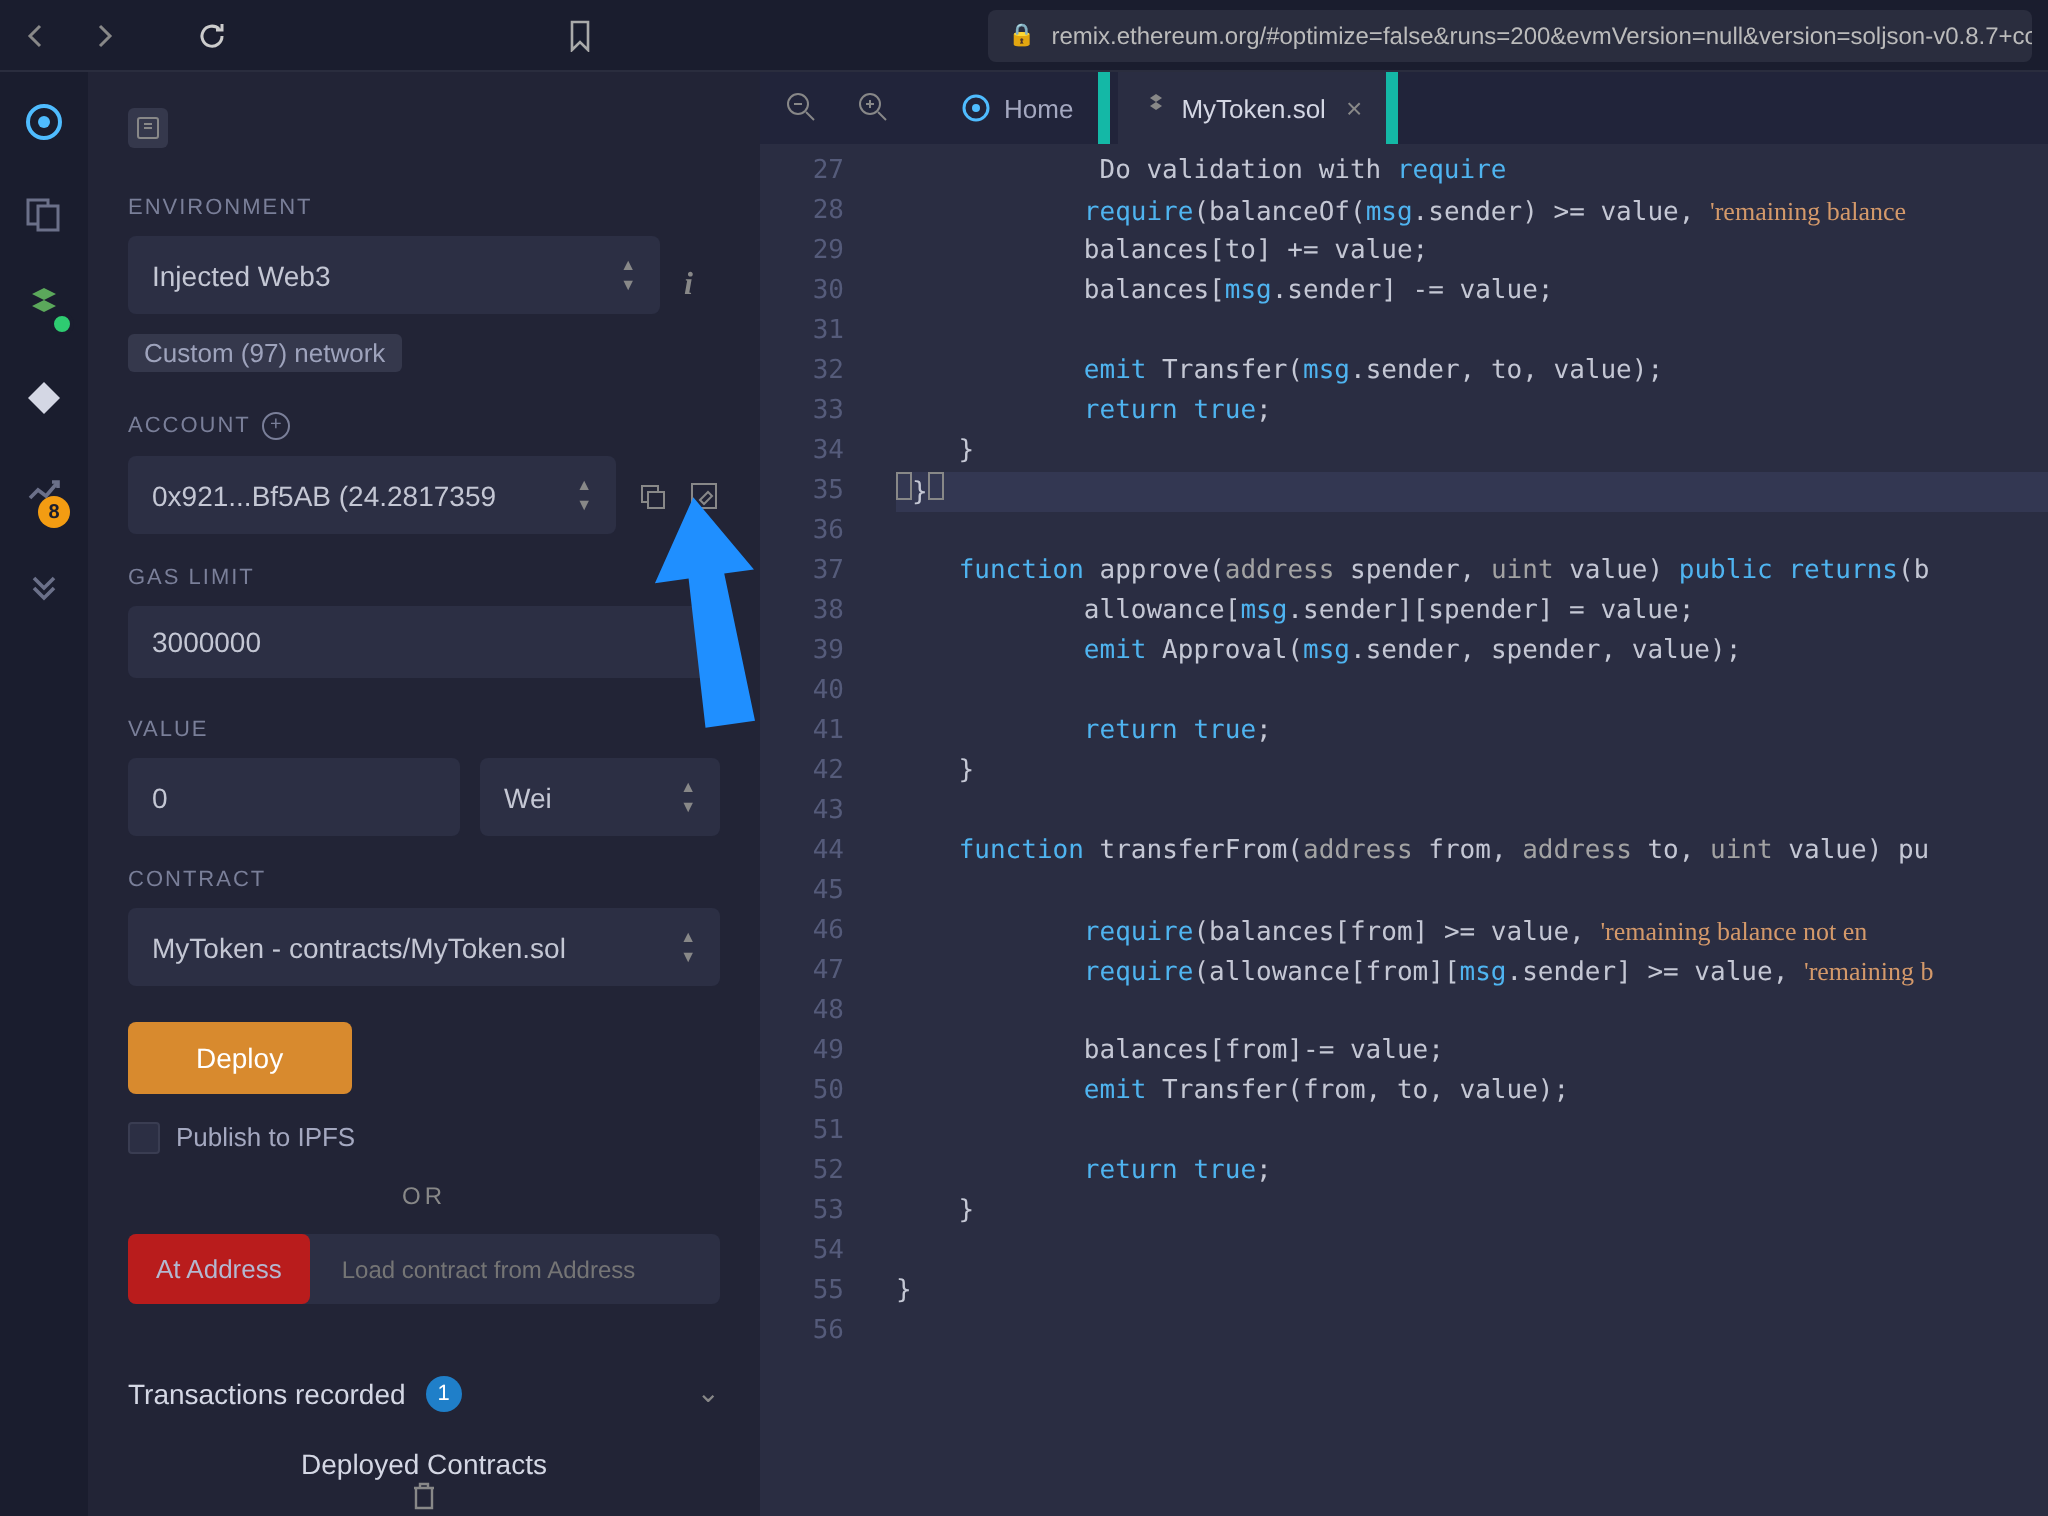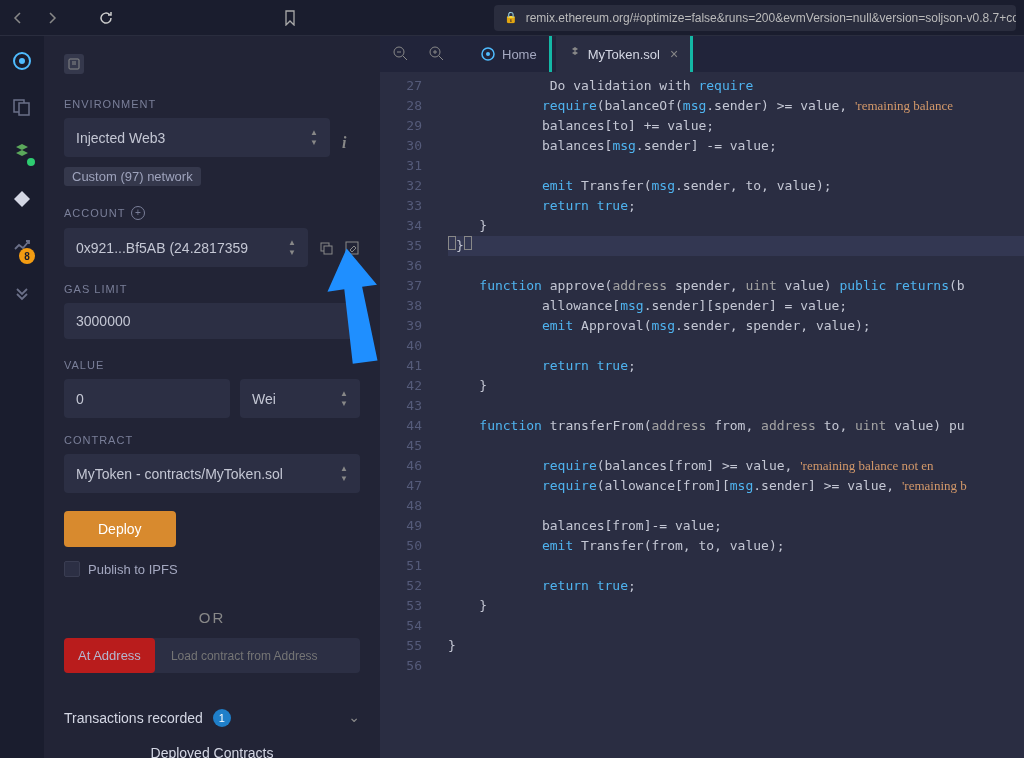--- a/index.html
+++ b/index.html
@@ -71,38 +71,38 @@
 .info-i { width:18px; height:18px; color:#888; font-size:16px; font-weight:bold; font-style:italic; font-family:serif;}
 .net-badge { display:inline-block; background:#35384c; color:#9ea3bc; font-size:13px; padding:2px 8px; border-radius:3px; margin-bottom:16px;}
 .acct-row { display:flex; align-items:center; gap:10px; margin-bottom:16px;}
 .acct-row .select-ctrl { flex:1; margin-bottom:0;}
 .icon-small { width:16px; height:16px; color:#888; cursor:pointer;}
 .input-ctrl { background:#2c2f44; border:none; color:#c4c7d4; padding:10px 12px; border-radius:4px; font-size:14px; width:100%; margin-bottom:16px;}
 .value-row { display:flex; gap:10px; margin-bottom:16px;}
 .value-row .input-ctrl { flex:1; margin-bottom:0;}
 .value-row .select-ctrl { width:120px; margin-bottom:0;}
 .deploy-btn { background:#d88a2e; color:#fff; border:none; padding:10px 34px; border-radius:4px; font-size:14px; cursor:pointer; margin-bottom:14px;}
-.checkbox-row { display:flex; align-items:center; gap:8px; color:#a4a8c0; font-size:13px; margin-bottom:32px;}
+.checkbox-row { display:flex; gap:8px; color:#a4a8c0; font-size:13px; margin-bottom:14px;}
 .checkbox-box { width:16px; height:16px; border:1px solid #3a3d52; border-radius:2px; background:#2c2f44;}
-.or-text { text-align:center; color:#888; font-size:15px; letter-spacing:2px; margin-bottom:12px;}
+.or-text { text-align:center; color:#888; font-size:12px; letter-spacing:2px; margin-bottom:12px;}
 .addr-row { display:flex; gap:8px; align-items:center; background:#2c2f44; border-radius:4px; margin-bottom:28px;}
 .addr-btn { background:#b91c1c; color:#b4b8d0; padding:10px 14px; border-radius:4px; font-size:13px; cursor:pointer;}
 .addr-input { flex:1; background:transparent; border:none; color:#888; padding:10px 8px; font-size:12px;}
 .tx-row { display:flex; align-items:flex-start; justify-content:space-between; color:#d4d7e4; font-size:14px; padding:8px 0; cursor:pointer;}
 .tx-left { display:flex; align-items:center; gap:10px;}
 .count-badge{ background:#1f7fc9; color:#fff; width:18px; height:18px; border-radius:50%; font-size:11px; display:flex; align-items:center; justify-content:center;}
 .chev { color:#888;}
 .deployed-row { display:flex; align-items:center; justify-content:space-between; color:#d4d7e4; font-size:14px; padding:10px 0;flex-direction:column;}
 .trash { color:#888; cursor:pointer;}
 
 
 .editor-area { flex:1; background:#2a2d42; display:flex; flex-direction:column; overflow:hidden;}
 .editor-tabs { height:36px; background:#21243a; display:flex; align-items:center; padding-left:8px; gap:4px;}
 .zoom-btn { width:26px; height:26px; color:#888; cursor:pointer; display:flex; align-items:center; justify-content:center; font-size:14px; margin-right:6px;}
-.ed-tab { height:36px; display:flex; align-items:center; gap:6px; padding:0 12px; color:#a4a8c0; font-size:13px; border-right:3px solid #14b8a6; cursor:pointer;}
+.ed-tab { height:36px; display:flex; align-items:center; gap:6px; padding:0 12px; color:#a4a8c0; font-size:13px; border-right:6px solid #14b8a6; cursor:pointer;}
 .ed-tab.active { background:#2a2d42; color:#d4d7e4;}
 .tab-home-ic { width:16px; height:16px;}
 .tab-close { font-size:14px; color:#888; margin-left:4px;}
 .code-body { flex:1; display:flex; overflow:hidden; font-family: Menlo, Consolas, monospace; font-size:13px; line-height:20px;}
 .gutter { width:56px; text-align:right; padding:4px 14px 4px 0; color:#555b7a; user-select:none; background:#2a2d42;}
 .code { flex:1; padding:4px 0 4px 12px; white-space:pre; color:#c4c7d4; overflow:hidden;}
 .code .ln { height:20px;}
 .tok-kw { color:#4fb4f0;}
 .tok-type { color:#a3a3a3;}
 .tok-var { color:#4fb4f0;}

